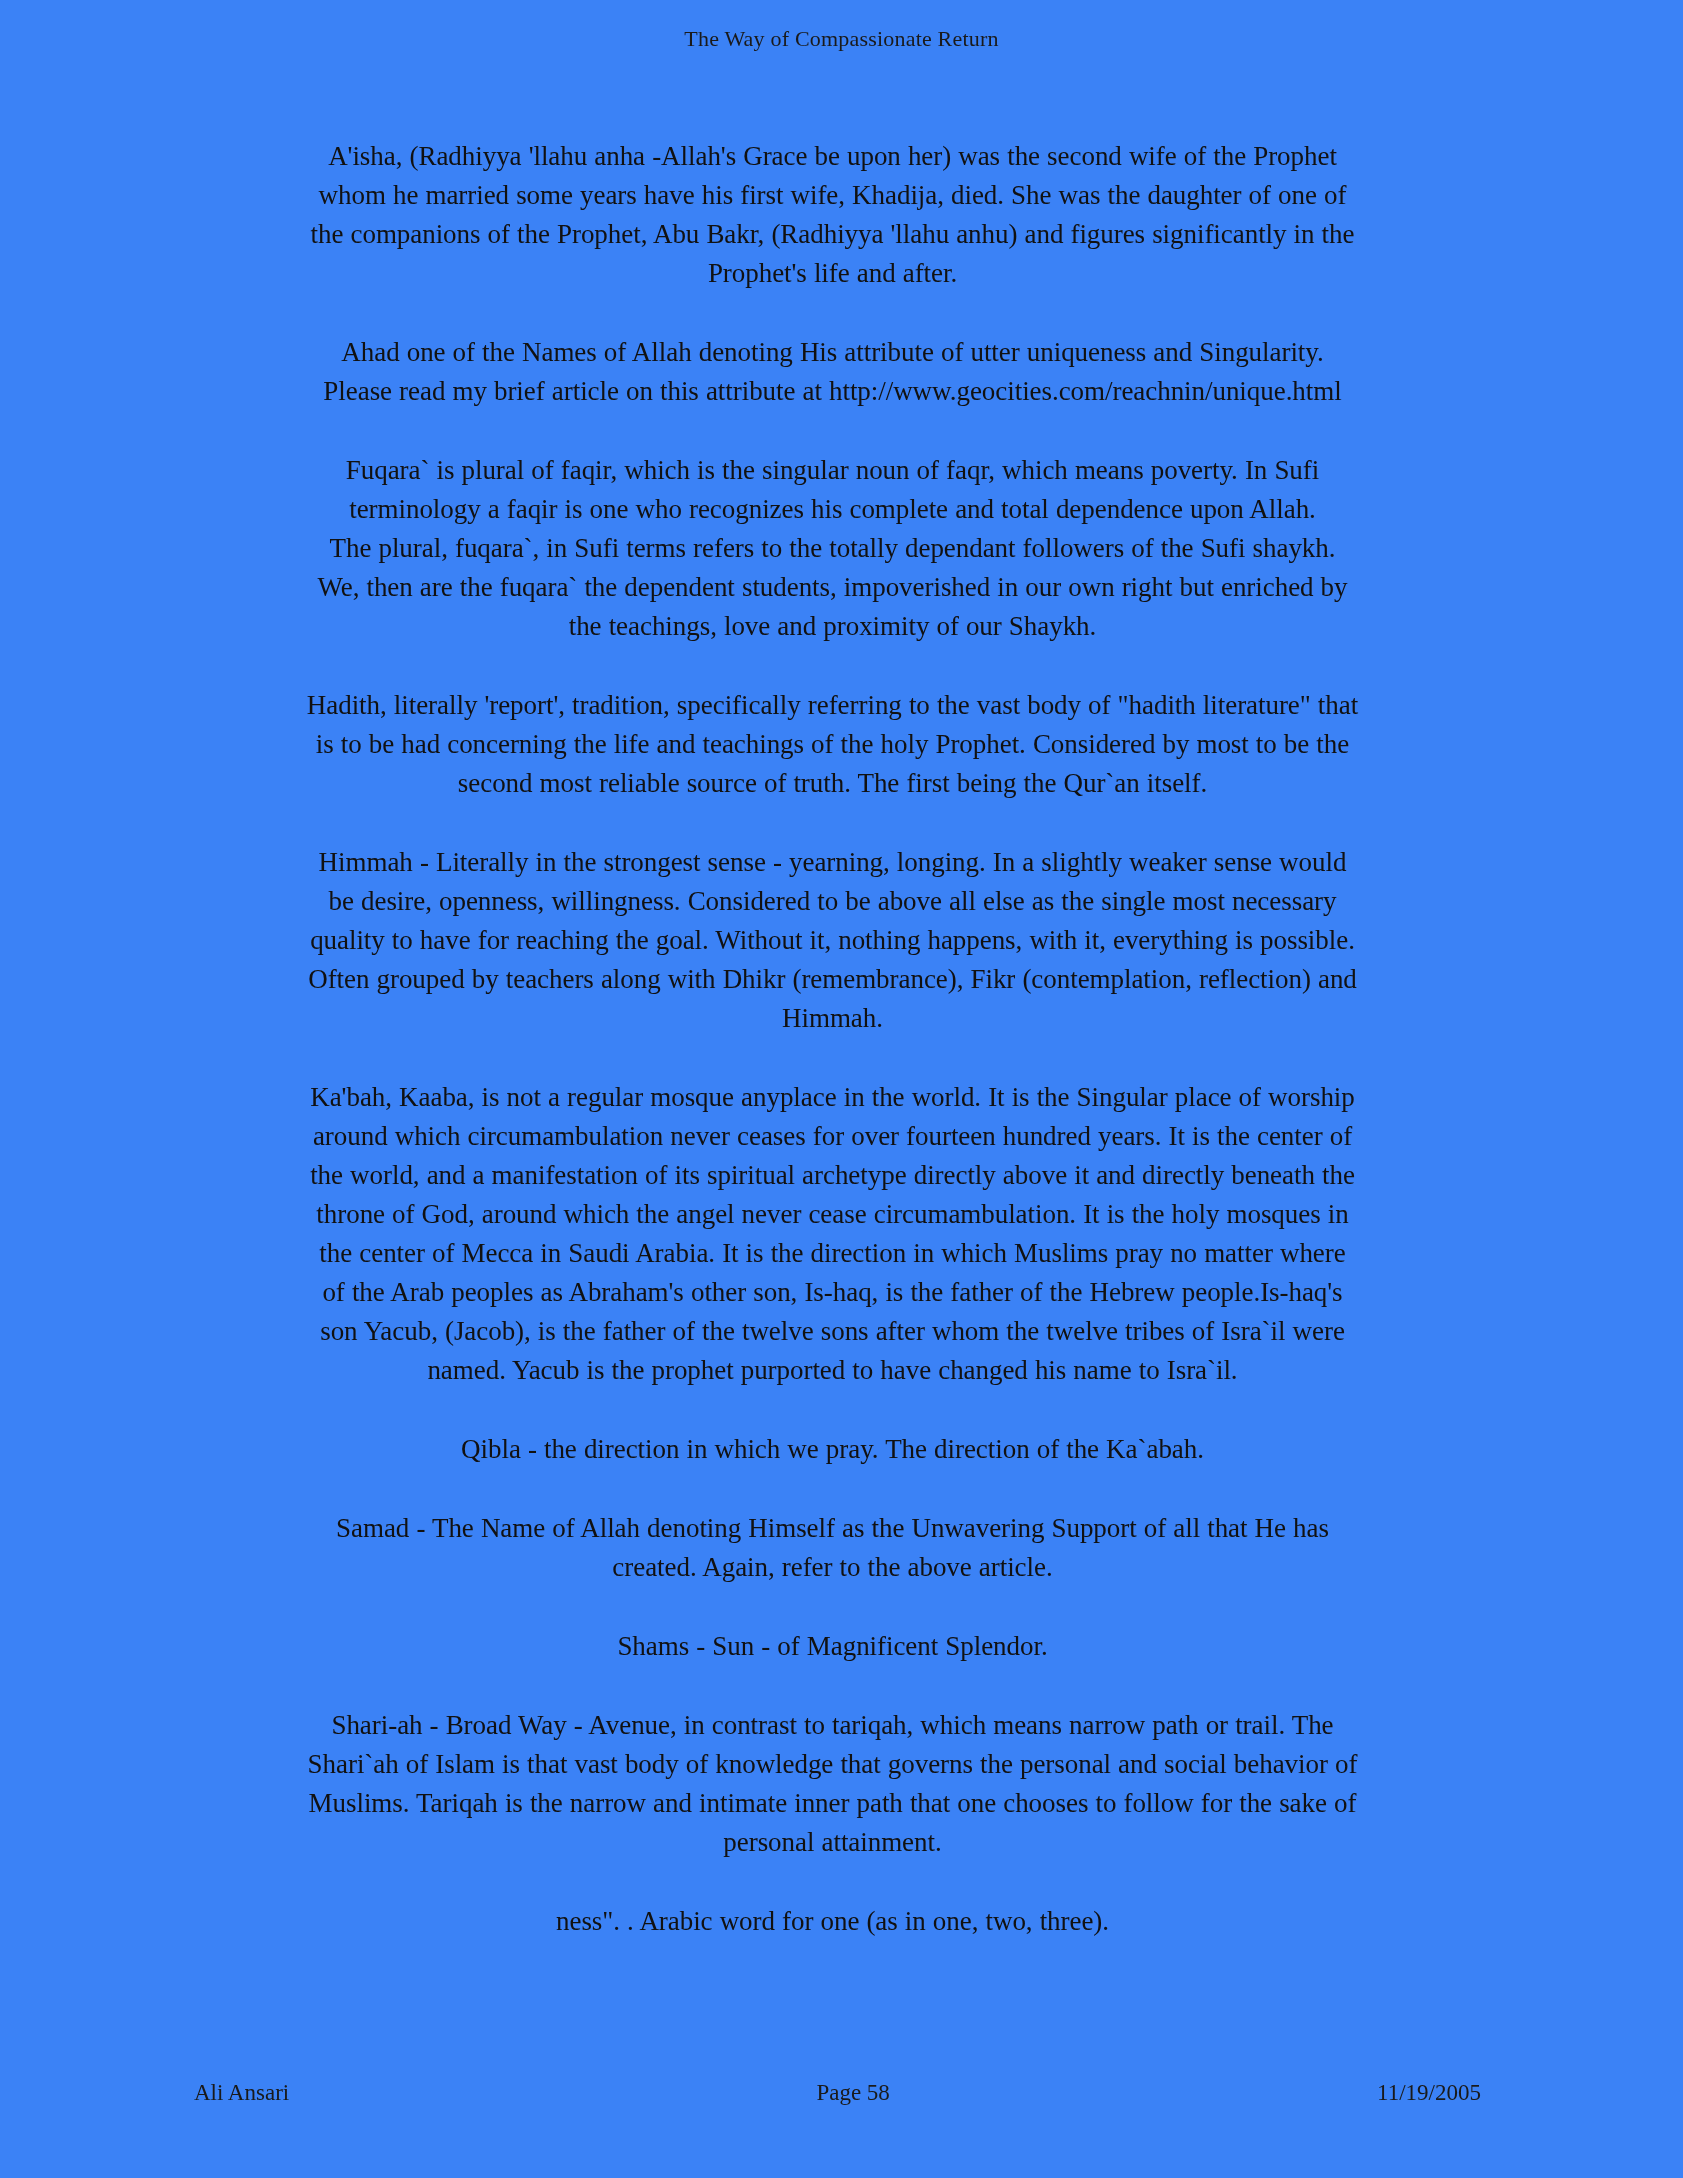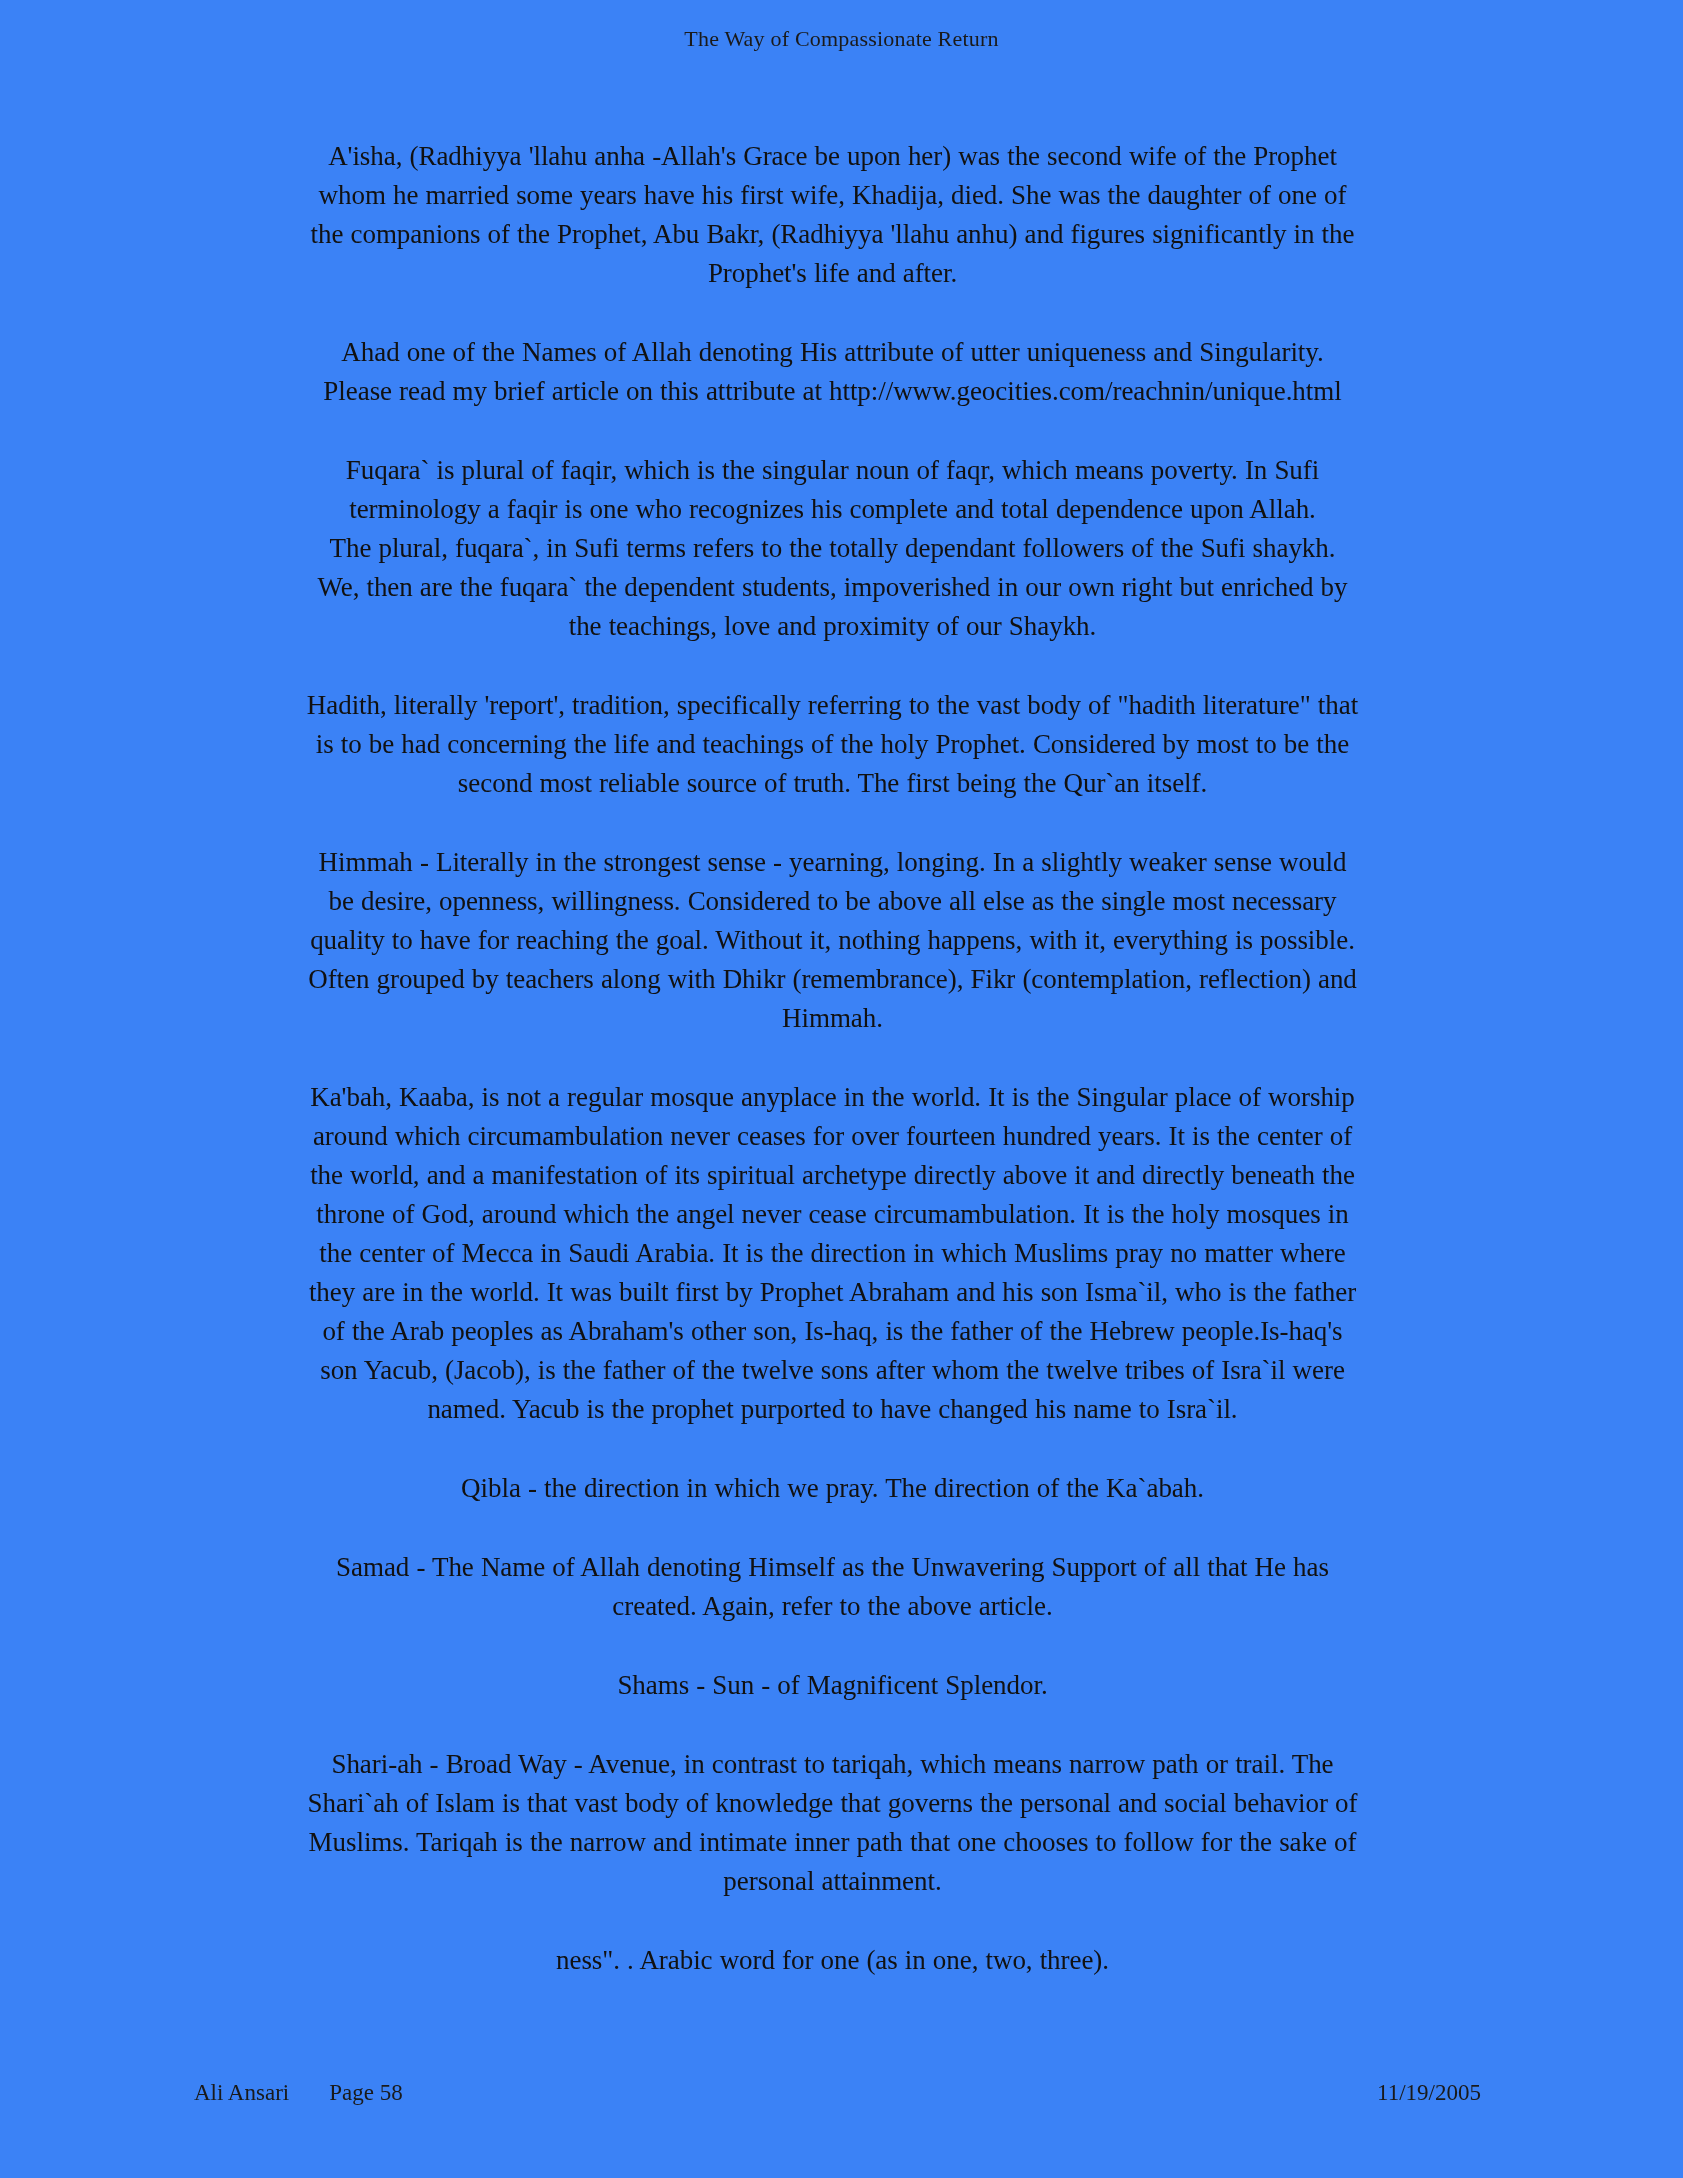--- a/index.html
+++ b/index.html
@@ -66,21 +66,21 @@
     left: 194px;
     width: 1287px;
     display: flex;
     justify-content: space-between;
     align-items: baseline;
     font-size: 23px;
     line-height: 1.2;
     color: #1a1a1a;
   }
   .footer-left   { flex: 0 0 auto; text-align: center; }
-  .footer-center { flex: 1 1 auto; margin-left: 40px; }
+  .footer-center { flex: 1 1 auto; text-align: center; margin-left: 40px; }
   .footer-right  { flex: 0 0 auto; text-align: right; }
 </style>
 </head>
 <body>
 
 <div class="page">
 
   <div class="page-header">The Way of Compassionate Return</div>
 
   <div class="body-column">
@@ -112,21 +112,20 @@
         <span class="ln">quality to have for reaching the goal. Without it, nothing happens, with it, everything is possible.</span>
         <span class="ln">Often grouped by teachers along with Dhikr (remembrance), Fikr (contemplation, reflection) and</span>
         <span class="ln">Himmah.</span>
       </p>
       <p class="entry">
         <span class="ln">Ka'bah, Kaaba, is not a regular mosque anyplace in the world. It is the Singular place of worship</span>
         <span class="ln">around which circumambulation never ceases for over fourteen hundred years. It is the center of</span>
         <span class="ln">the world, and a manifestation of its spiritual archetype directly above it and directly beneath the</span>
         <span class="ln">throne of God, around which the angel never cease circumambulation. It is the holy mosques in</span>
         <span class="ln">the center of Mecca in Saudi Arabia. It is the direction in which Muslims pray no matter where</span>
-        <span class="ln">they are in the world. It was built first by Prophet Abraham and his son Isma`il, who is the father</span>
         <span class="ln">of the Arab peoples as Abraham's other son, Is-haq, is the father of the Hebrew people.Is-haq's</span>
         <span class="ln">son Yacub, (Jacob), is the father of the twelve sons after whom the twelve tribes of Isra`il were</span>
         <span class="ln">named. Yacub is the prophet purported to have changed his name to Isra`il.</span>
       </p>
       <p class="entry">
         <span class="ln">Qibla - the direction in which we pray. The direction of the Ka`abah.</span>
       </p>
       <p class="entry">
         <span class="ln">Samad - The Name of Allah denoting Himself as the Unwavering Support of all that He has</span>
         <span class="ln">created. Again, refer to the above article.</span>

